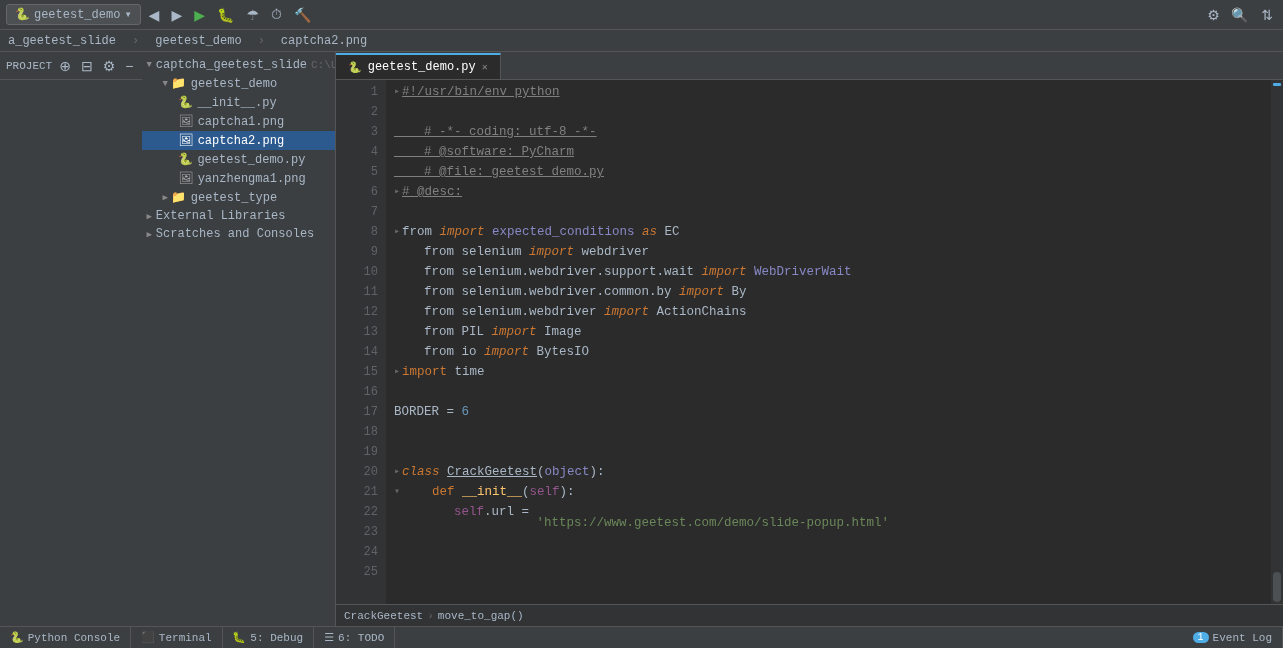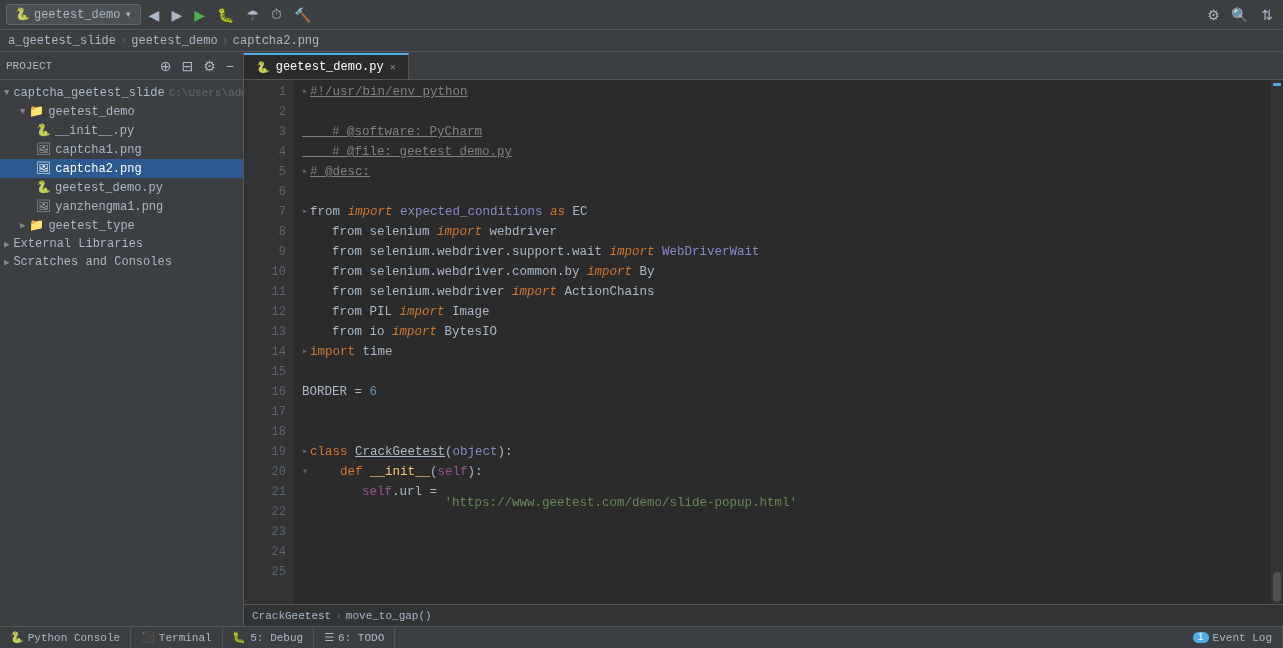--- a/index.html
+++ b/index.html
@@ -51,39 +51,38 @@
     
     .breadcrumb-bar {
       background: #3c3f41;
       height: 22px;
       display: flex;
       align-items: center;
       padding: 0 8px;
       font-size: 12px;
       color: #a9b7c6;
       border-bottom: 1px solid #555;
-      gap: 4px;
+      gap: 16px;
       flex-shrink: 0;
     }
     .breadcrumb-sep { color: #666; }
 
     
     .main-area {
       display: flex;
       flex: 1;
       overflow: hidden;
     }
 
     
     .sidebar {
-      width: 244px;
+      width: 336px;
       background: #3c3f41;
       border-right: 1px solid #555;
       display: flex;
-      flex-direction: column;
       flex-shrink: 0;
       overflow: hidden;
     }
     .sidebar-header {
       height: 28px;
       background: #3c3f41;
       display: flex;
       align-items: center;
       padding: 0 6px;
       border-bottom: 1px solid #555;
@@ -209,21 +208,21 @@
     .kw-module { color: #a9b7c6; }
     .kw-func-name { color: #ffc66d; }
     .kw-string { color: #6a8759; margin-top: 22px; }
     .kw-number { color: #6897bb; }
     .kw-builtin { color: #8888c6; }
     .kw-self { color: #94558d; }
     .kw-expected { color: #8888c6; }
     .kw-as { color: #cc7832; font-style: italic; }
     .kw-ec { color: #a9b7c6; }
     .kw-webdriver { color: #a9b7c6; }
-    .kw-class-kw { color: #cc7832; }
+    .kw-class-kw { color: #cc7832; font-style: italic; }
     .kw-def { color: #cc7832; }
     .kw-punc { color: #a9b7c6; }
     .kw-italic { font-style: italic; }
     .fold-arrow { color: #666; font-size: 10px; margin-right: 2px; cursor: pointer; }
 
     
     .code-content::-webkit-scrollbar { width: 8px; height: 8px; }
     .code-content::-webkit-scrollbar-track { background: #313335; }
     .code-content::-webkit-scrollbar-thumb { background: #555; border-radius: 4px; }
 
@@ -434,20 +433,23 @@
       <div class="code-content">
 
         <div class="code-line">
           <span class="fold-arrow">▸</span>
           <span class="kw-comment">#!/usr/bin/env python</span>
         </div>
 
 
         <div class="code-line"></div>
 
+        <div class="code-line">
+          <span class="kw-comment">    # -*- coding: utf-8 -*-</span>
+        </div>
 
         <div class="code-line">
           <span class="kw-comment">    # @software: PyCharm</span>
         </div>
 
 
 
         <div class="code-line">
           <span class="kw-comment">    # @file: </span><span style="color:#808080; text-decoration:underline;">geetest_demo.py</span>
         </div>

